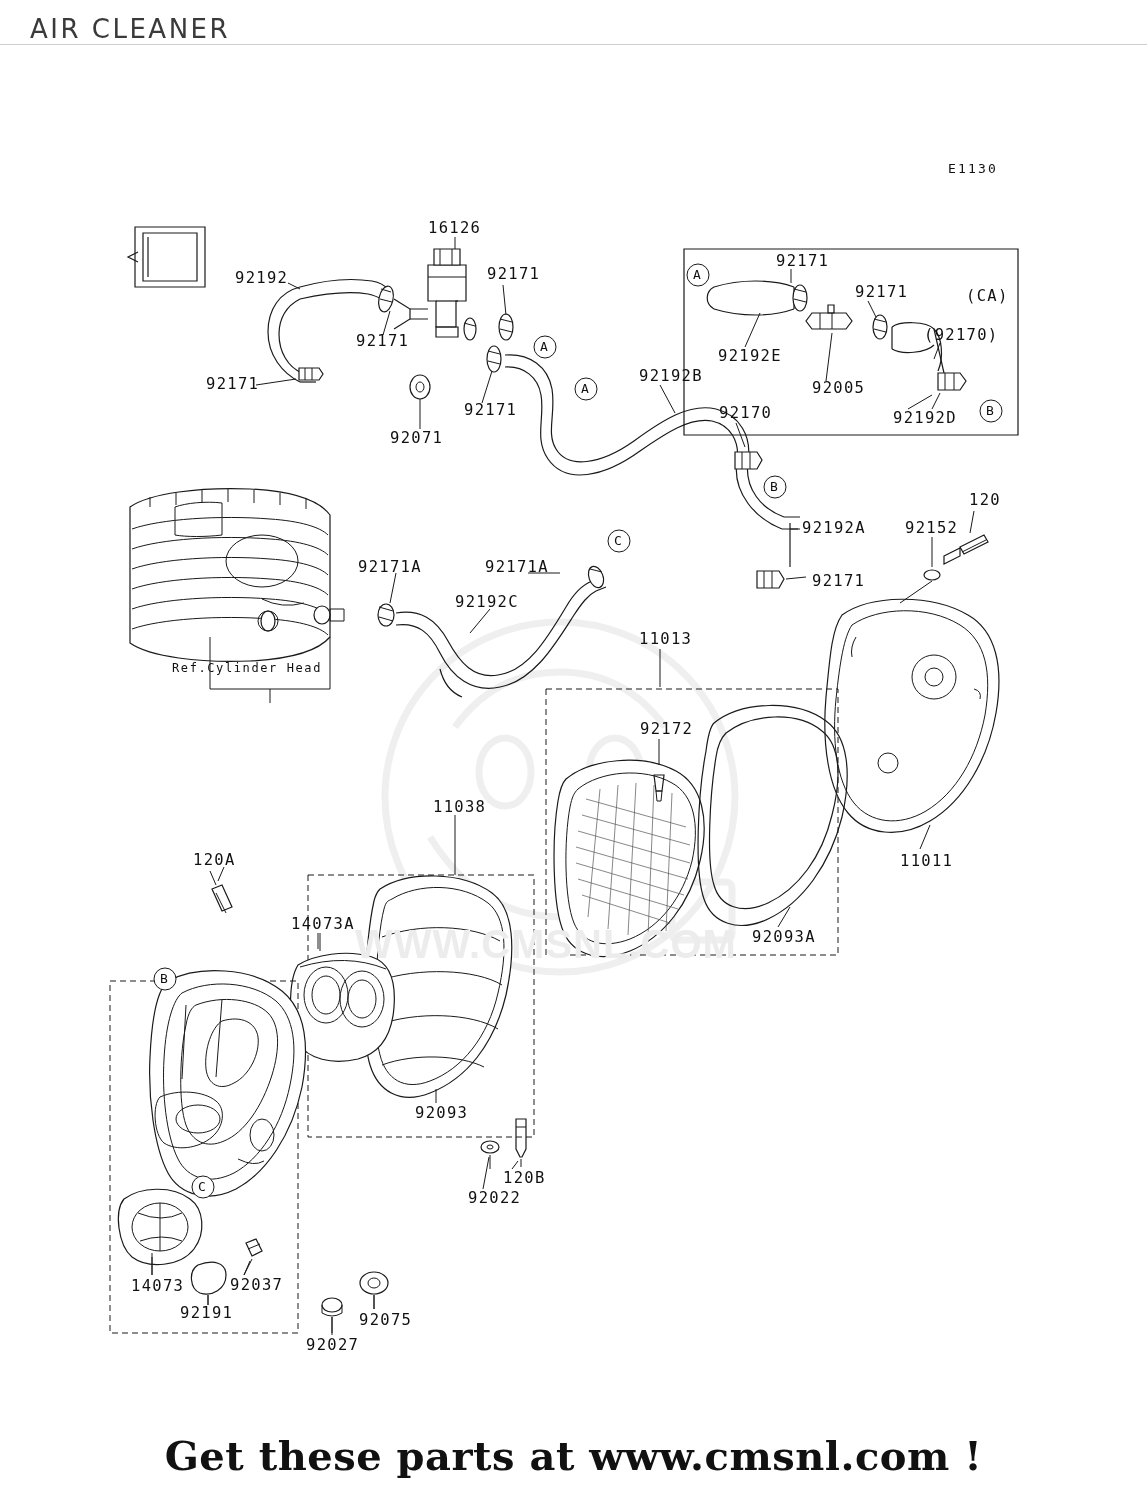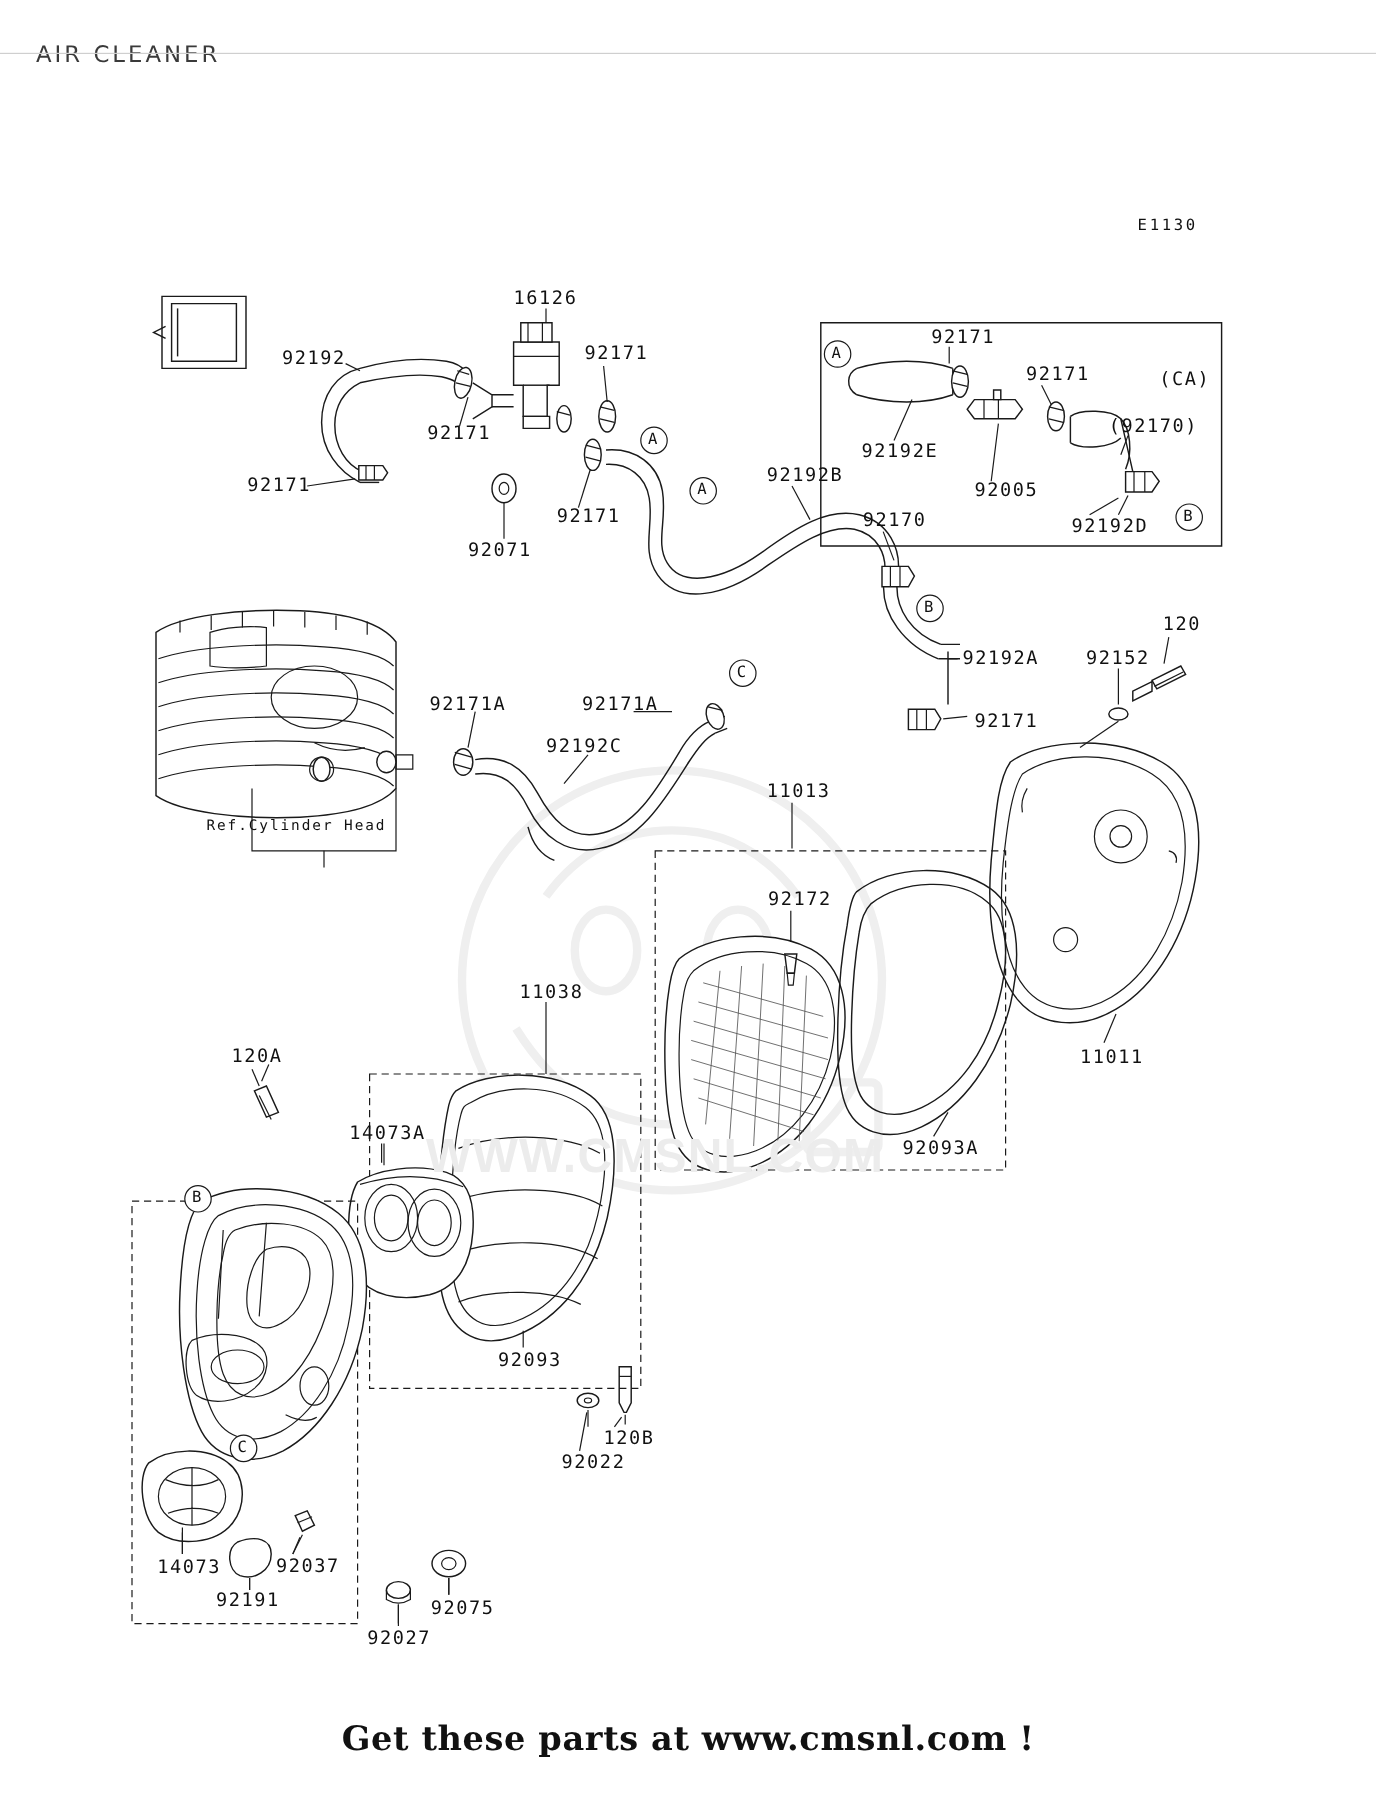--- a/index.html
+++ b/index.html
@@ -12,39 +12,38 @@
     height: 1500px;
     position: relative;
     font-family: "DejaVu Sans", sans-serif;
     color: #000;
     overflow: hidden;
   }
   #page-title {
     position: absolute;
     left: 30px;
     top: 14px;
-    font-size: 19px;
+    font-size: 26px;
     letter-spacing: 2.5px;
     color: #3a3a3a;
     font-family: "DejaVu Sans", sans-serif;
     font-weight: 400;
-    margin-top: 21px;
   }
   #title-rule {
     position: absolute;
     left: 0;
     top: 44px;
     width: 1147px;
     height: 1px;
     background: #cfcfcf;
   }
   #diagram-area {
     position: absolute;
     left: 0;
-    top: 57px;
+    top: 37px;
     width: 1147px;
     height: 1390px;
   }
   svg.diagram {
     position: absolute;
     left: 0;
     top: 0;
   }
   .lbl {
     position: absolute;
@@ -74,21 +73,21 @@
     white-space: nowrap;
   }
   #footer {
     position: absolute;
     left: 0;
     top: 1432px;
     width: 1147px;
     text-align: center;
     font-family: "DejaVu Serif", serif;
     font-weight: bold;
-    font-size: 28px;
+    font-size: 40px;
     letter-spacing: 0.5px;
     color: #111;
   }
   .wm {
     position: absolute;
     color: #efefef;
     font-family: Liberation Sans, sans-serif;
     font-weight: bold;
     pointer-events: none;
     user-select: none;

